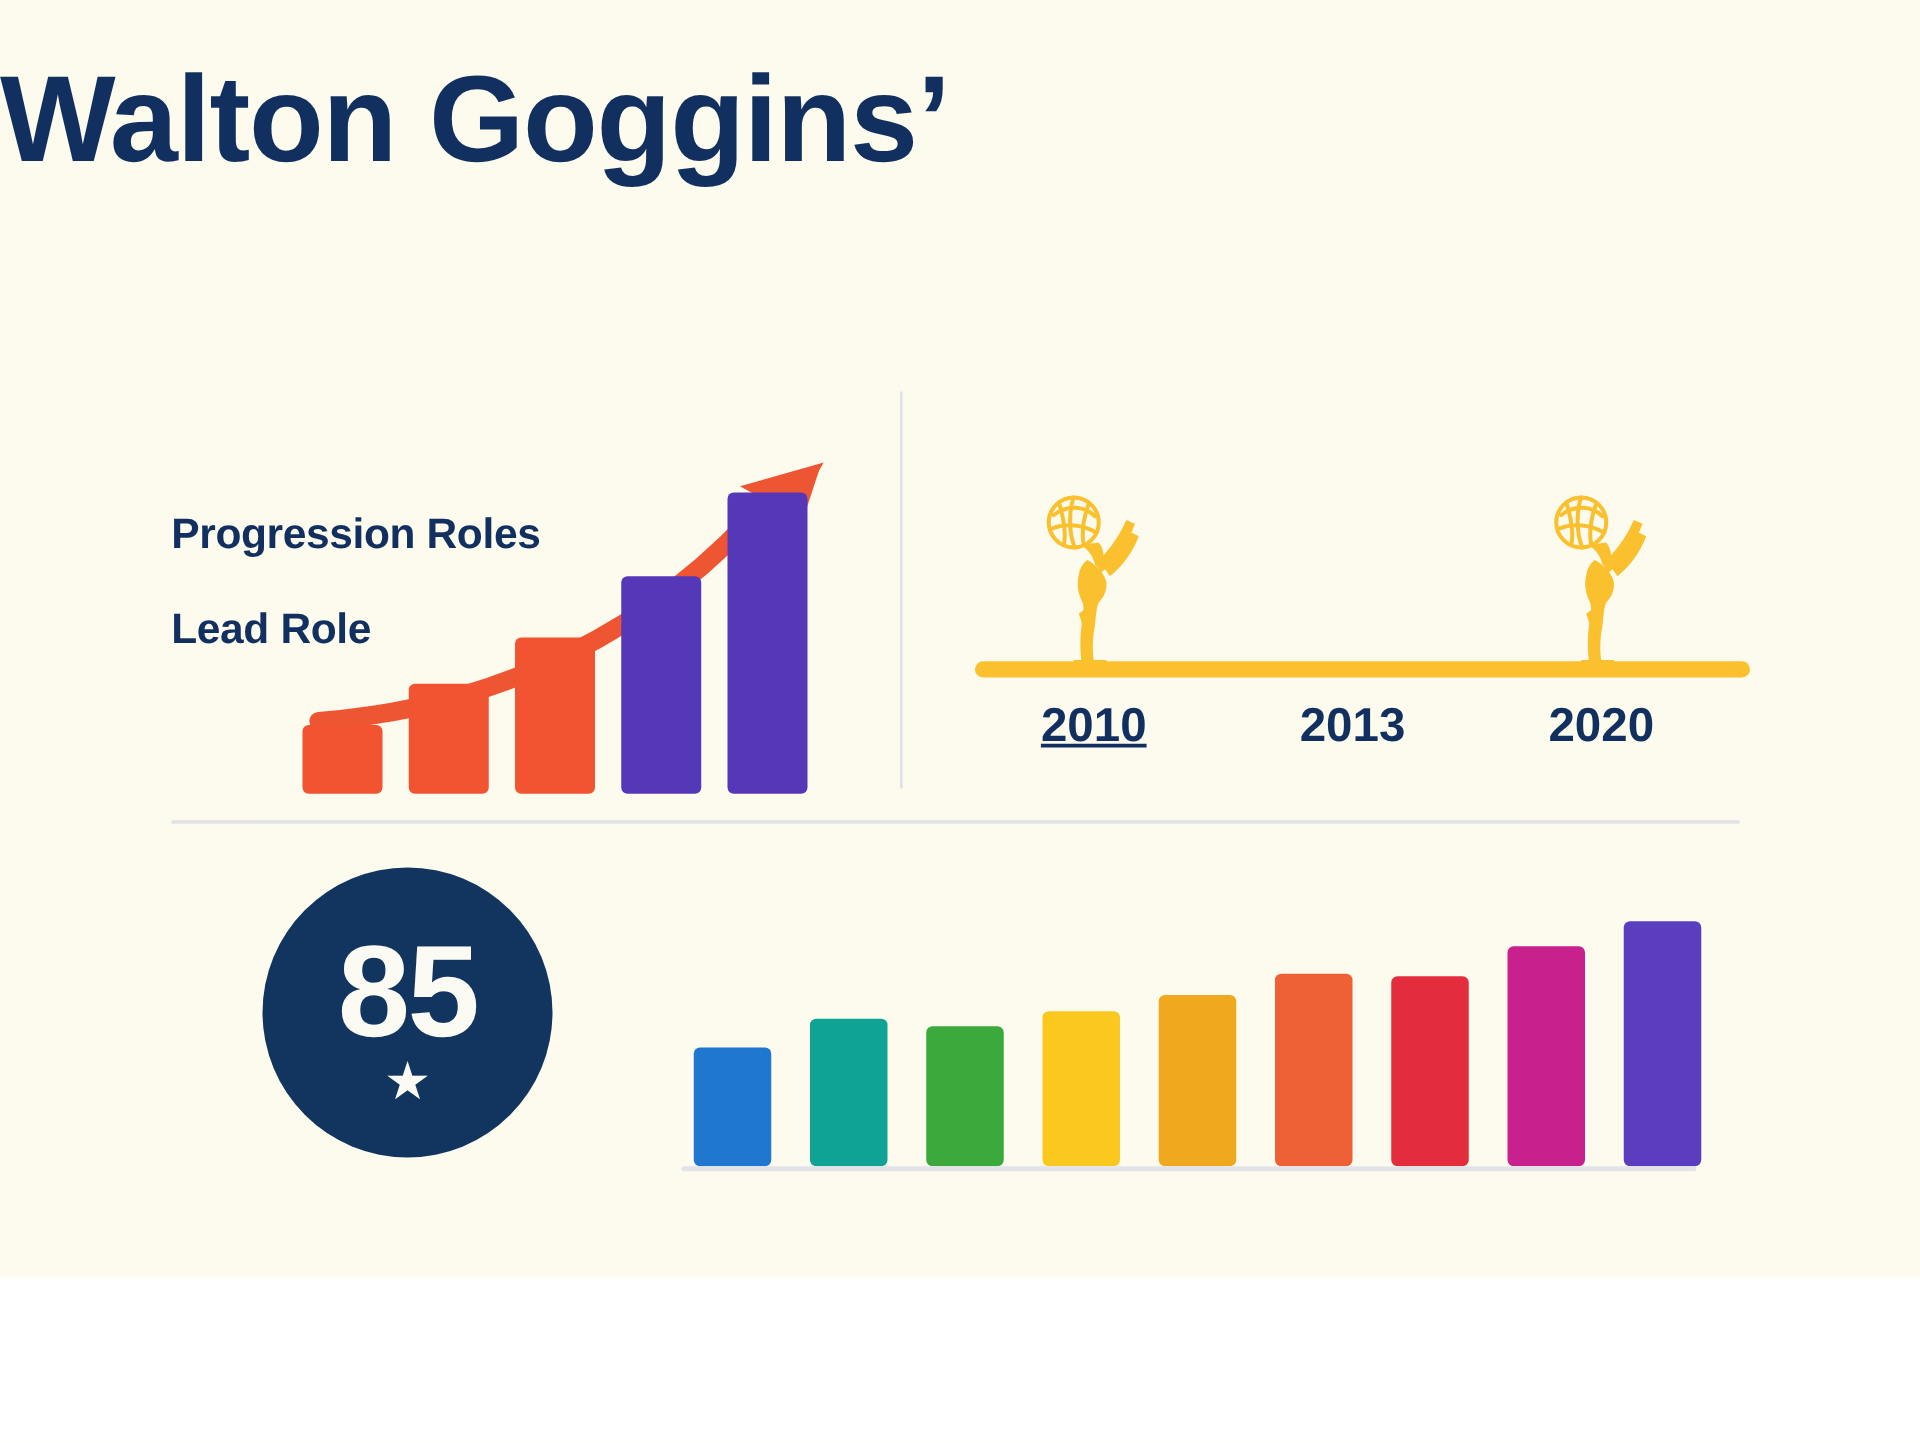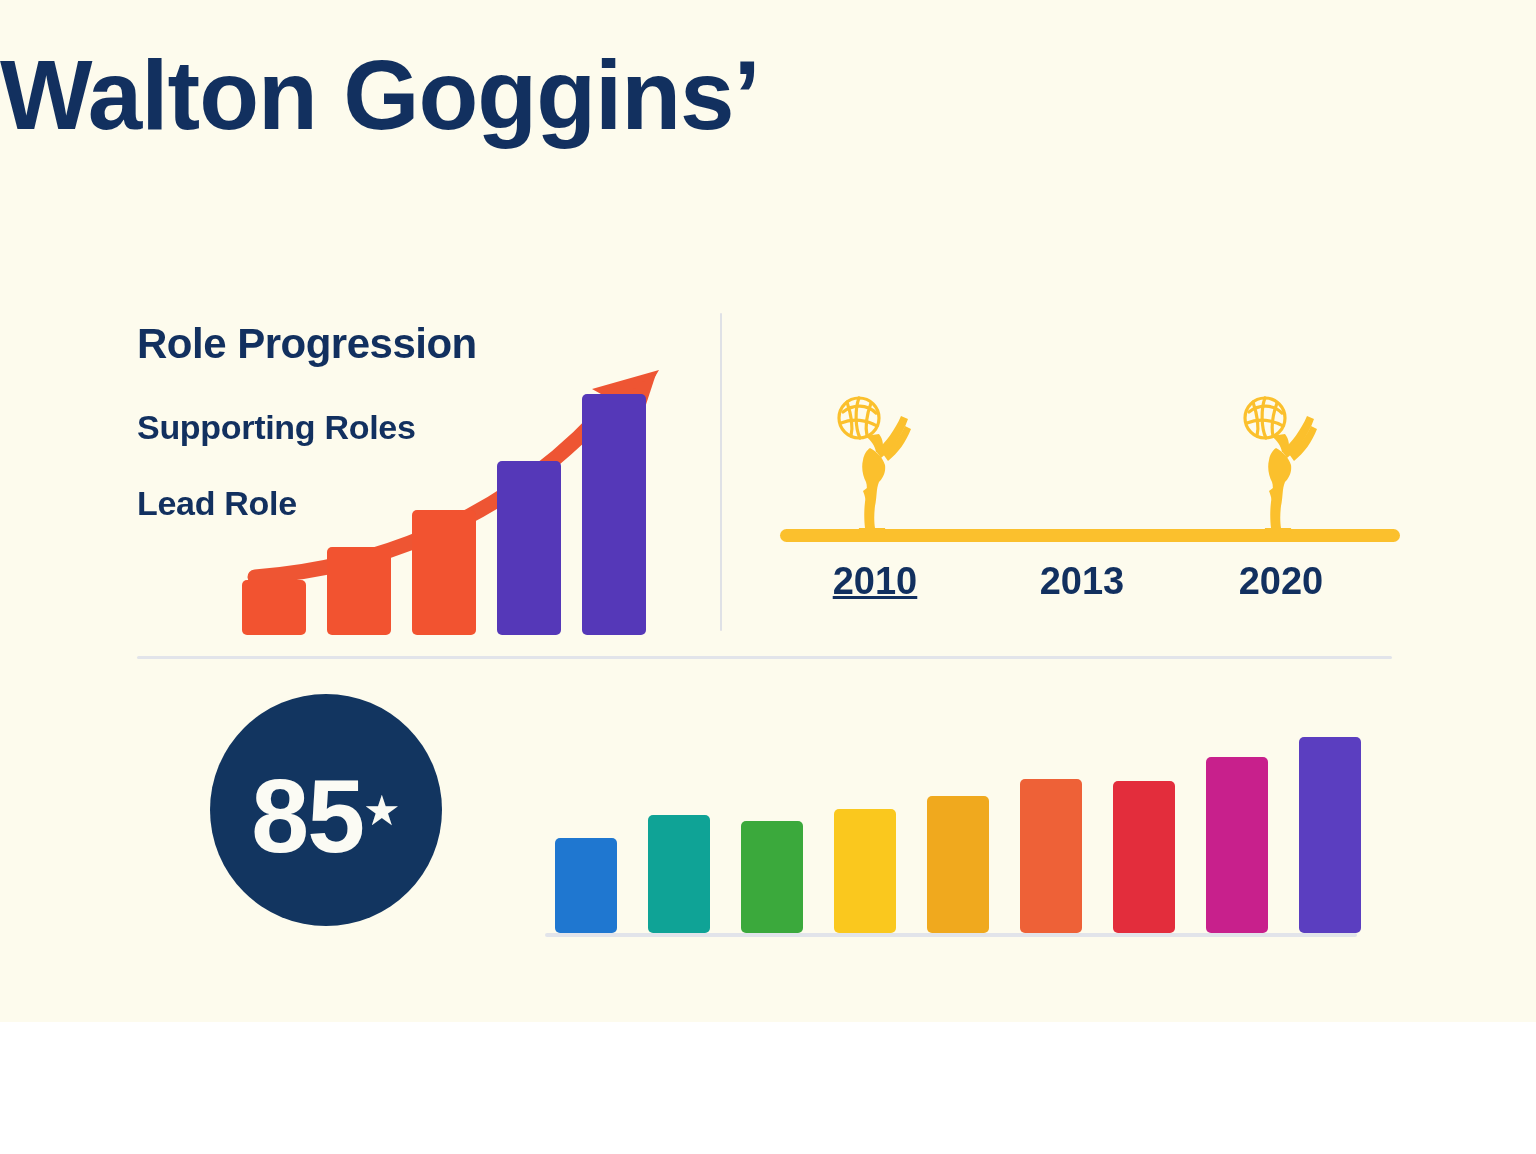--- a/index.html
+++ b/index.html
@@ -143,21 +143,21 @@
   }
 
   
   #score-badge {
     position: absolute;
     left: 210px; top: 694px;
     width: 232px; height: 232px;
     border-radius: 50%;
     background: #123560;
     display: flex;
-    flex-direction: row;
+    flex-direction: column;
     align-items: center;
     justify-content: center;
   }
   #score-value {
     font-size: 104px;
     font-weight: bold;
     color: #fbfbf4;
     line-height: 0.9;
     letter-spacing: -2px;
     margin-top: 14px;
@@ -186,22 +186,21 @@
 
 <div id="canvas">
 
   <div class="bg-panel"></div>
 
   <div class="title-main">Walton Goggins’</div>
 
   <div class="v-divider"></div>
   <div class="h-divider"></div>
 
-  <div class="sect-title" id="role-title">Role Progression</div>
-  <div class="sect-label" id="label-supporting">Supporting Roles</div>
+  <div class="sect-label" id="label-supporting">Progression Roles</div>
   <div class="sect-label" id="label-lead">Lead Role</div>
 
   <div id="role-chart">
     <svg width="560" height="280" viewBox="0 0 560 280" style="position:absolute;left:0;top:0;overflow:visible;">
       <path d="M 118 222 C 230 214, 360 170, 462 62" fill="none" stroke="#ee5533" stroke-width="15" stroke-linecap="round"></path>
       <path d="M 522 15 L 455 34 L 500 59 L 471 101 L 522 15 Z" fill="#ee5533"></path>
       <path d="M 466 58 L 520 16 L 497 86 Z" fill="#ee5533"></path>
     </svg>
     <div id="role-bars">
         <div class="role-bar" style="left: 105px; width: 64px; height: 54.6px; background: rgb(242, 83, 48);"></div>

